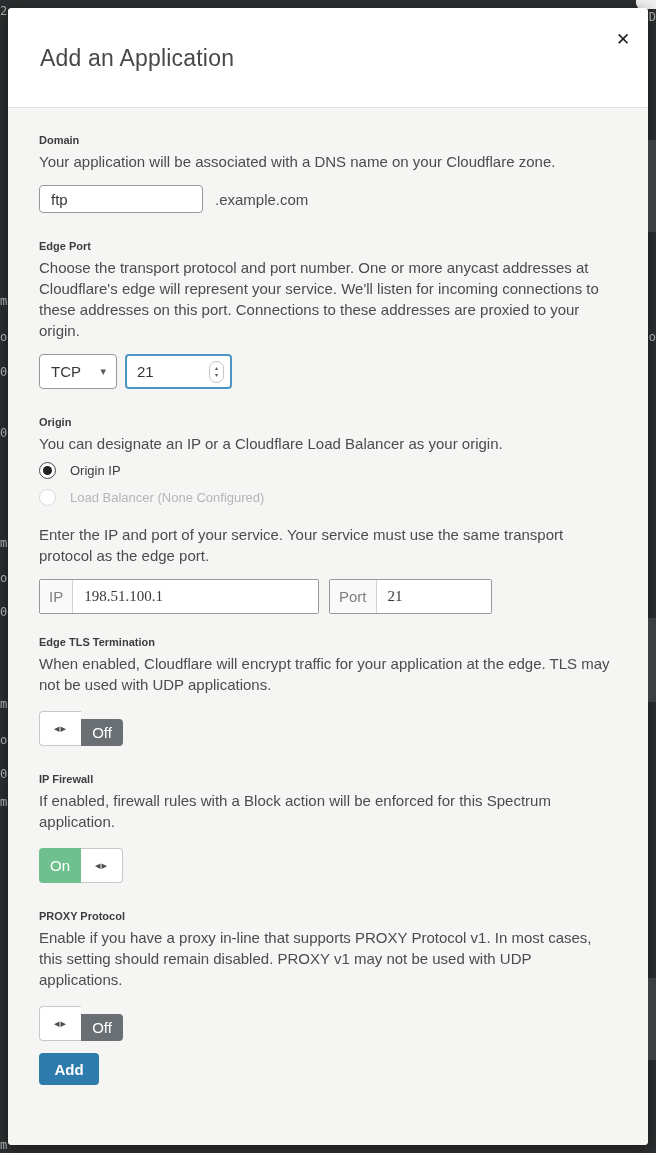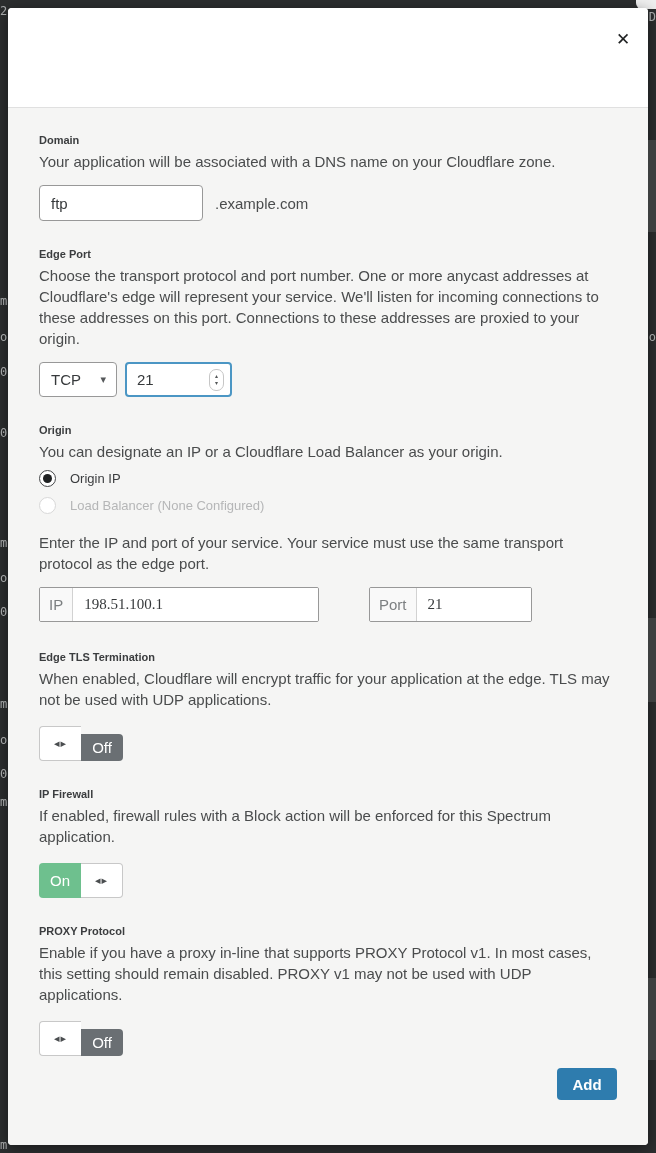--- a/index.html
+++ b/index.html
@@ -42,21 +42,21 @@
   }
   .modal-body {
     flex:1 1 auto; background:#f5f5f4; border-top:1px solid #e0e0e0;
     padding:26px 31px 0 31px;
   }
   .section-label { font-size:11px; font-weight:700; color:#3b3d3f; margin-bottom:5px; }
   .desc { font-size:15px; line-height:21px; color:#4a4c4d; margin-bottom:13px; max-width:578px; }
   
   .domain-row { display:flex; align-items:center; margin-bottom:27px; }
   .text-input {
-    height:36px; background:#fff; border:1px solid #989898; border-radius:4px;
+    height:28px; background:#fff; border:1px solid #989898; border-radius:4px;
     font-family:"Liberation Sans", sans-serif; font-size:15px; color:#36393b;
     padding:0 11px; outline:none;
   }
   .domain-input { width:164px; }
   .domain-suffix { font-size:15px; color:#4a4c4d; margin-left:12px; }
   
   .port-row { display:flex; align-items:flex-end; margin-bottom:27px; }
   .select-box {
     width:78px; height:35px; background:#fff; border:1px solid #989898; border-radius:4px;
     display:flex; align-items:center; justify-content:space-between;
@@ -84,21 +84,21 @@
     border:1.5px solid #46484a; margin-right:14px; position:relative; flex:0 0 auto;
   }
   .radio .dot {
     position:absolute; left:50%; top:50%; width:9px; height:9px; margin:-4.5px 0 0 -4.5px;
     border-radius:50%; background:#1f2122;
   }
   .radio.disabled { border-color:#d8d8d8; }
   .radio-label { font-size:13px; color:#3b3d3f; }
   .radio-label.disabled { color:#b5b6b7; }
   .origin-note { margin-top:13px; }
-  .ip-row { display:flex; margin-bottom:29px;gap:40px; }
+  .ip-row { display:flex; margin-bottom:22px; }
   .input-group {
     display:flex; align-items:stretch; height:35px; background:#fff;
     border:1px solid #989898; border-radius:2px; overflow:hidden;
   }
   .input-prefix {
     display:flex; align-items:center; padding:0 9px;
     background:#f9f9f9; border-right:1px solid #d2d2d2;
     font-size:15px; color:#7c7f81;
   }
   .input-group input {
@@ -118,38 +118,39 @@
     background:#fff; border:1px solid #c8c8c8;
   }
   .toggle .seg.knob .arrows {
     font-family:"DejaVu Sans", sans-serif; font-size:11px; color:#4a4d4f; letter-spacing:1px;
   }
   .toggle.off .seg.knob { border-radius:4px 0 0 4px; border-right:none; }
   .toggle.off .seg.state { background:#6a6f73; color:#fff; border-radius:0 4px 4px 0;margin-top:8px; }
   .toggle.on  .seg.state { background:#6ec08e; color:#fff; border-radius:4px 0 0 4px; }
   .toggle.on  .seg.knob { border-radius:0 4px 4px 0; border-left:none; }
   
-  .footer-row { display:flex; justify-content:flex-end; margin-top:12px; padding-bottom:20px; }
+  .footer-row { display:flex; justify-content:flex-start; margin-top:12px; padding-bottom:20px; }
   .add-btn {
     min-width:60px; height:32px; padding:0 15px;
     background:#2e7cae; color:#fff; font-size:15px; font-weight:700;
     border:none; border-radius:4px; cursor:pointer;
     font-family:"Liberation Sans", sans-serif;
   }
 </style>
 </head>
 <body>
 
 <div></div>
 <div></div>
 <div></div>
 <div class="bg-corner"></div>
 
 <div class="modal">
   <div class="modal-header">
+    <div class="modal-title">Add an Application</div>
     <button class="close-btn">✕</button>
   </div>
 
   <div class="modal-body">
 
     <div class="section-label">Domain</div>
     <div class="desc">Your application will be associated with a DNS name on your Cloudflare zone.</div>
     <div class="domain-row">
       <input class="text-input domain-input" type="text" value="ftp" style="">
       <span class="domain-suffix">.example.com</span>

